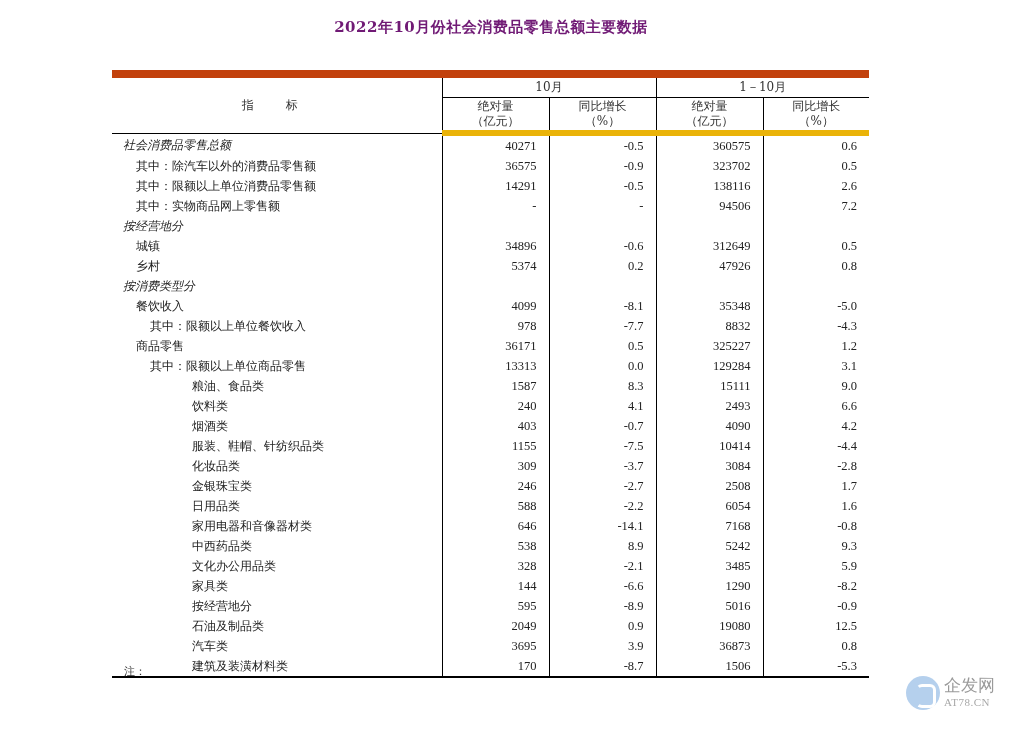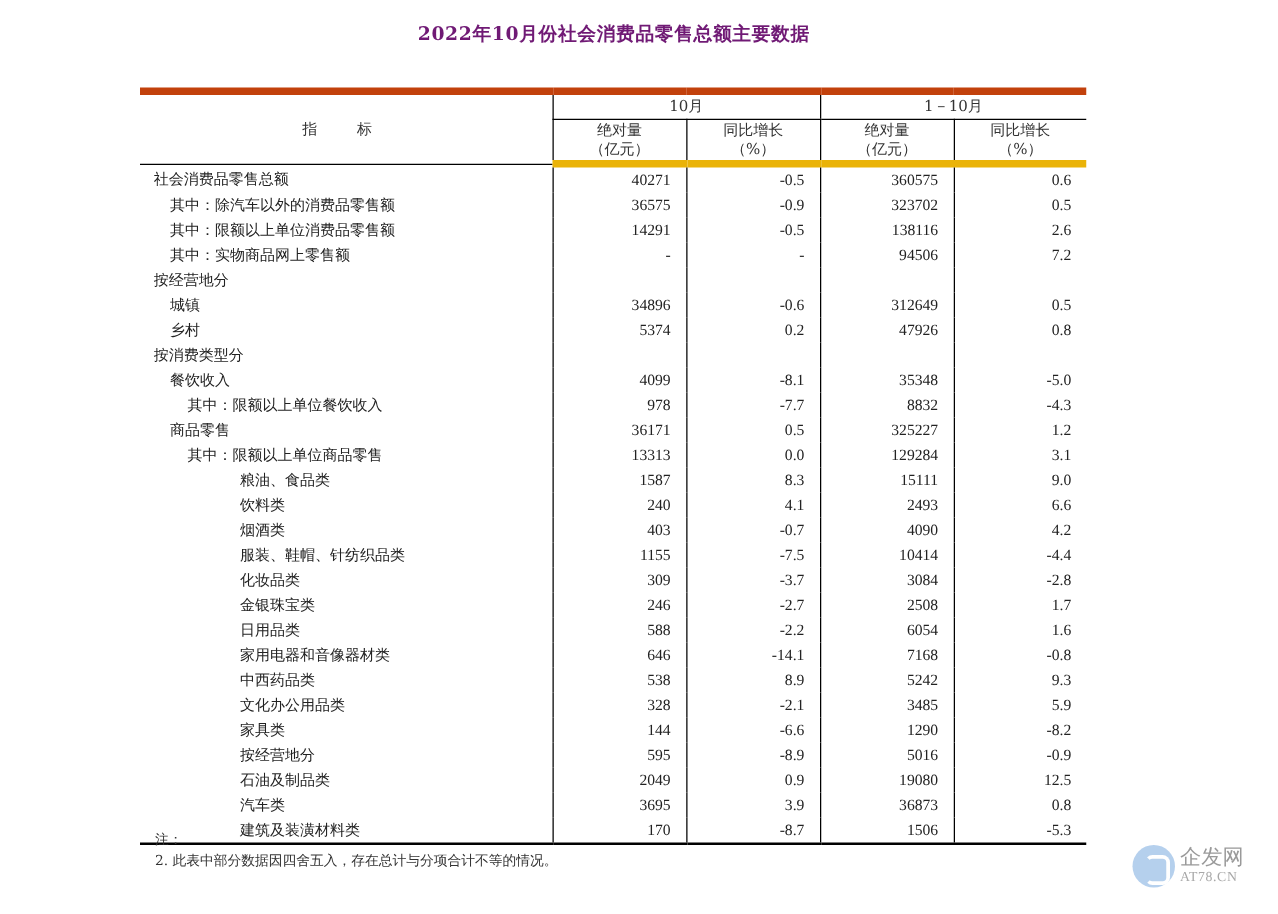--- a/index.html
+++ b/index.html
@@ -7,30 +7,30 @@
          font-family: "DejaVu Serif", "Liberation Serif", serif; color: #222; }
   .title { position: absolute; top: 18px; left: 0; width: 982px; text-align: center;
            font-size: 15px; font-weight: bold; color: #701a75; letter-spacing: 0.5px; }
   table.main { position: absolute; top: 70px; left: 112px; width: 757px;
                border-collapse: collapse; font-size: 12px; table-layout: fixed; }
   table.main col.c0 { width: 330px; }
   table.main col.c1 { width: 107px; }
   table.main col.c2 { width: 107px; }
   table.main col.c3 { width: 107px; }
   table.main col.c4 { width: 106px; }
-  thead tr.h1 th { border-top: 6px solid #c2410c; height: 19px; }
+  thead tr.h1 th { border-top: 8px solid #c2410c; height: 19px; }
   thead th { font-weight: normal; color: #333; padding: 0; }
   thead tr.h1 th.span { border-bottom: 1px solid #000; }
   thead tr.h2 th { height: 32px; line-height: 15px; border-bottom: 6px solid #eab308; }
   th.ind { border-bottom: 1px solid #000; font-size: 12px; letter-spacing: 14px; }
   th.bl, td.bl { border-left: 1px solid #000; }
   tbody td { height: 20px; padding: 0; line-height: 20px; white-space: nowrap; color: #222; }
   tbody td.num { text-align: right; padding-right: 12px; font-family: "Liberation Serif", serif; font-size: 12.5px; }
   tbody tr:last-child td { border-bottom: 2px solid #000; }
-  .lv0 { padding-left: 11px !important; }
+  .lv0 { padding-left: 11px !important; font-style: italic; }
   .lv1 { padding-left: 24px !important; }
   .lv2 { padding-left: 38px !important; }
   .lv3 { padding-left: 80px !important; }
   .notes { position: absolute; top: 664px; left: 124px; font-size: 11px; color: #333; line-height: 19px; }
   .notes div.n0 { line-height: 15px; }
   .wm { position: absolute; left: 906px; top: 672px; width: 110px; height: 42px; }
   .wm .logo { position: absolute; left: 0; top: 4px; width: 34px; height: 34px; border-radius: 50%;
               background: #a9c8ea; opacity: 0.85; }
   .wm .logo::after { content: ""; position: absolute; left: 10px; top: 8px; width: 14px; height: 18px;
               border: 3px solid #fff; border-radius: 6px; border-left-color: transparent; }
@@ -265,20 +265,19 @@
         <td class="num bl">170</td>
         <td class="num bl">-8.7</td>
         <td class="num bl">1506</td>
         <td class="num bl">-5.3</td>
       </tr>
     </tbody>
 </table>
 
 <div class="notes">
   <div class="n0">注：</div>
-  <div>2. 此表中部分数据因四舍五入，存在总计与分项合计不等的情况。</div>
 </div>
 
 <div class="wm">
   <div class="logo"></div>
   <div class="wm1">企发网</div>
   <div class="wm2">AT78.CN</div>
 </div>
 
 </body></html>

